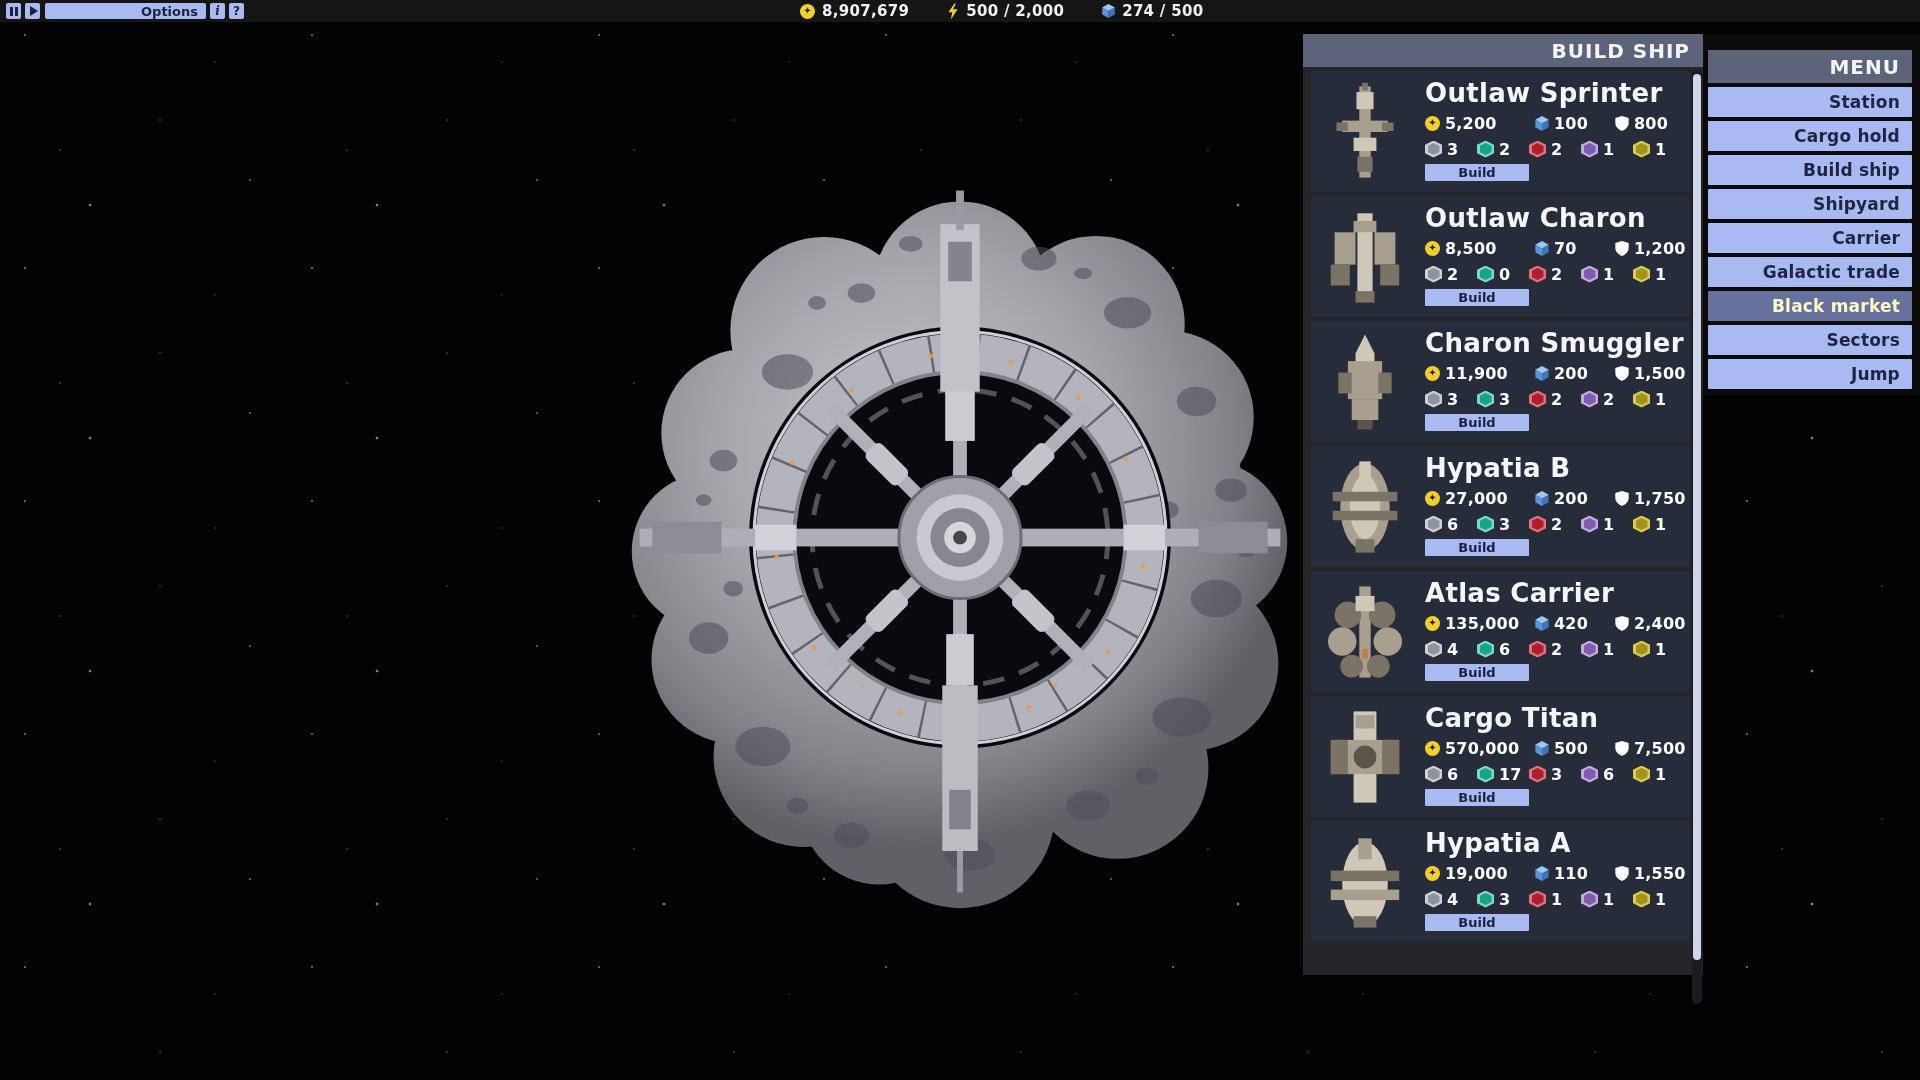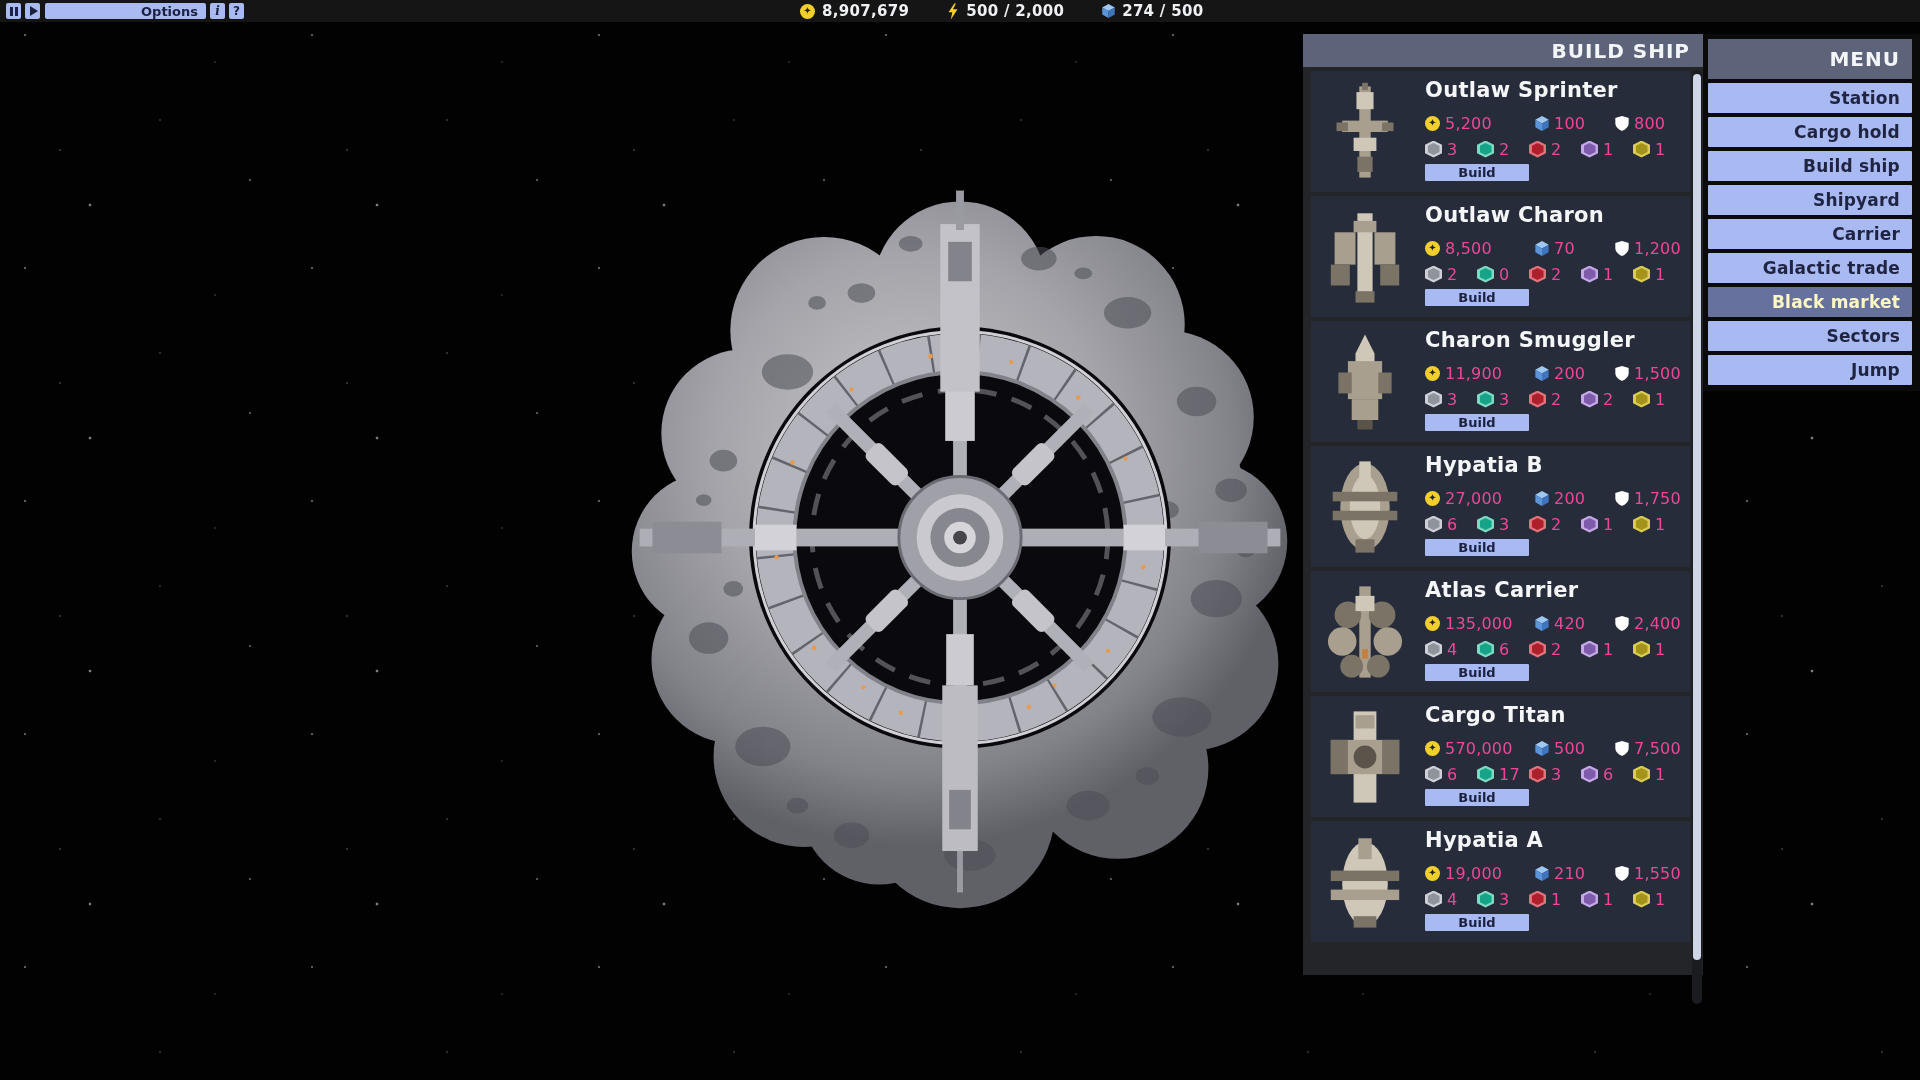--- a/index.html
+++ b/index.html
@@ -42,38 +42,38 @@
   
   .panel { position:absolute; left:1303px; top:34px; width:400px; height:941px; background:#232528; z-index:30; }
   .panel-header { position:absolute; left:0; top:0; width:400px; height:33px; background:#5d6378;
     color:#f3f5f9; font-size:20px; font-weight:700; letter-spacing:1px; display:flex; align-items:center;
     justify-content:flex-end; padding-right:13px; }
   .cards { position:absolute; left:8px; top:37px; width:379px; }
   .card { position:relative; width:379px; height:121px; margin-bottom:4px; background:#262c39; }
   .ship-art { position:absolute; left:4px; top:6px; width:100px; height:109px; display:flex; align-items:center; justify-content:center; }
   .ship-svg { width:76px; height:102px; }
   .card-body { position:absolute; left:114px; top:0; width:260px; height:121px; }
-  .ship-name { position:absolute; left:0; top:7px; color:#f5f6f8; font-size:21px; font-weight:700; letter-spacing:.3px; white-space:nowrap; }
+  .ship-name { position:absolute; left:0; top:7px; color:#f5f6f8; font-size:26px; font-weight:700; letter-spacing:.3px; white-space:nowrap; }
   .stat-row { position:absolute; left:0; top:42px; width:260px; height:20px; }
   .hex-row  { position:absolute; left:0; top:68px; width:260px; height:20px; }
   .stat { position:absolute; top:0; display:flex; align-items:center; gap:5px; height:20px; }
-  .stat-val { color:#ec4899; font-size:16px; font-weight:400; letter-spacing:.2px; }
+  .stat-val { color:#ffffff; font-size:16px; font-weight:700; letter-spacing:.2px; }
   .hex { position:relative; display:inline-block; width:17px; height:17px;
     clip-path:polygon(50% 0,100% 25%,100% 75%,50% 100%,0 75%,0 25%); }
   .hex i { position:absolute; left:2.5px; top:2.5px; width:12px; height:12px; display:block;
     clip-path:polygon(50% 0,100% 25%,100% 75%,50% 100%,0 75%,0 25%); }
   .build-btn { position:absolute; left:0; top:93px; width:104px; height:17px; background:#a9baf2; border:none;
     border-radius:1px; color:#1b2140; font-size:13px; font-weight:700; display:flex; align-items:center;
     justify-content:center; cursor:pointer; font-family:"DejaVu Sans","Liberation Sans",sans-serif; }
   .scroll-track { position:absolute; left:389px; top:36px; width:10px; height:934px; background:#1b1c1f; border-radius:5px; }
   .scroll-thumb { position:absolute; left:1px; top:4px; width:8px; height:886px; background:#cfd6e8; border-radius:4px; }
 
   
   .menu { position:absolute; right:0; top:34px; width:217px; background:#0b0b0c; padding-bottom:6px; z-index:30; }
-  .menu-header { margin:5px 8px 0 5px; height:40px; background:#5d6378; color:#f3f5f9; font-size:20px; font-weight:700;
+  .menu-header { margin:16px 8px 0 5px; height:33px; background:#5d6378; color:#f3f5f9; font-size:20px; font-weight:700;
     letter-spacing:1px; display:flex; align-items:center; justify-content:flex-end; padding-right:12px; }
   .menu-btn { margin:4px 8px 0 5px; height:30px; width:204px; background:#a9baf2; border:none; border-radius:1px;
     color:#1e2442; font-size:17px; font-weight:700; display:flex; align-items:center; justify-content:flex-end;
     padding-right:12px; cursor:pointer; letter-spacing:.2px; font-family:"DejaVu Sans","Liberation Sans",sans-serif; }
   .menu-btn.active { background:#66719e; color:#fef9c3; }
 
   
   .scene { position:absolute; left:615px; top:162px; width:690px; height:755px; z-index:10; }
 </style>
 </head>
@@ -715,21 +715,21 @@
           <div class="ship-name">Hypatia A</div>
           <div class="stat-row">
             <span class="stat" style="left:0">
                 <span class="coin">✦</span>
                 <span class="stat-val">19,000</span>
               </span>
             <span class="stat" style="left:110px">
                 <svg width="14" height="15" viewBox="0 0 20 22">
                   <use href="#ic-cube"></use>
                 </svg>
-                <span class="stat-val">210</span>
+                <span class="stat-val">110</span>
               </span>
             <span class="stat" style="left:190px">
                 <svg width="14" height="15" viewBox="0 0 20 22">
                   <use href="#ic-shield"></use>
                 </svg>
                 <span class="stat-val">1,550</span>
               </span>
           </div>
           <div class="hex-row">
             <span class="stat" style="left:0">

